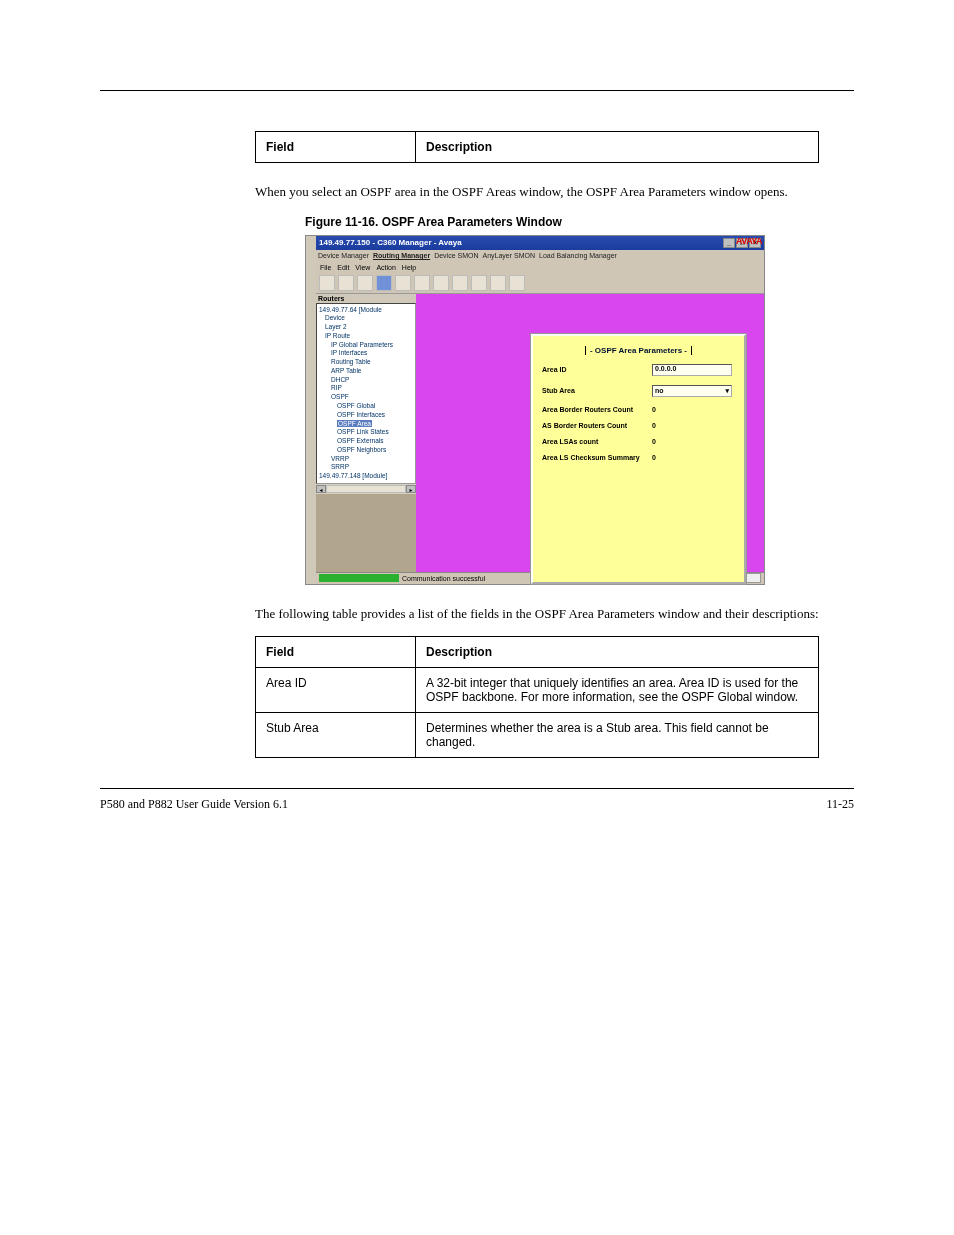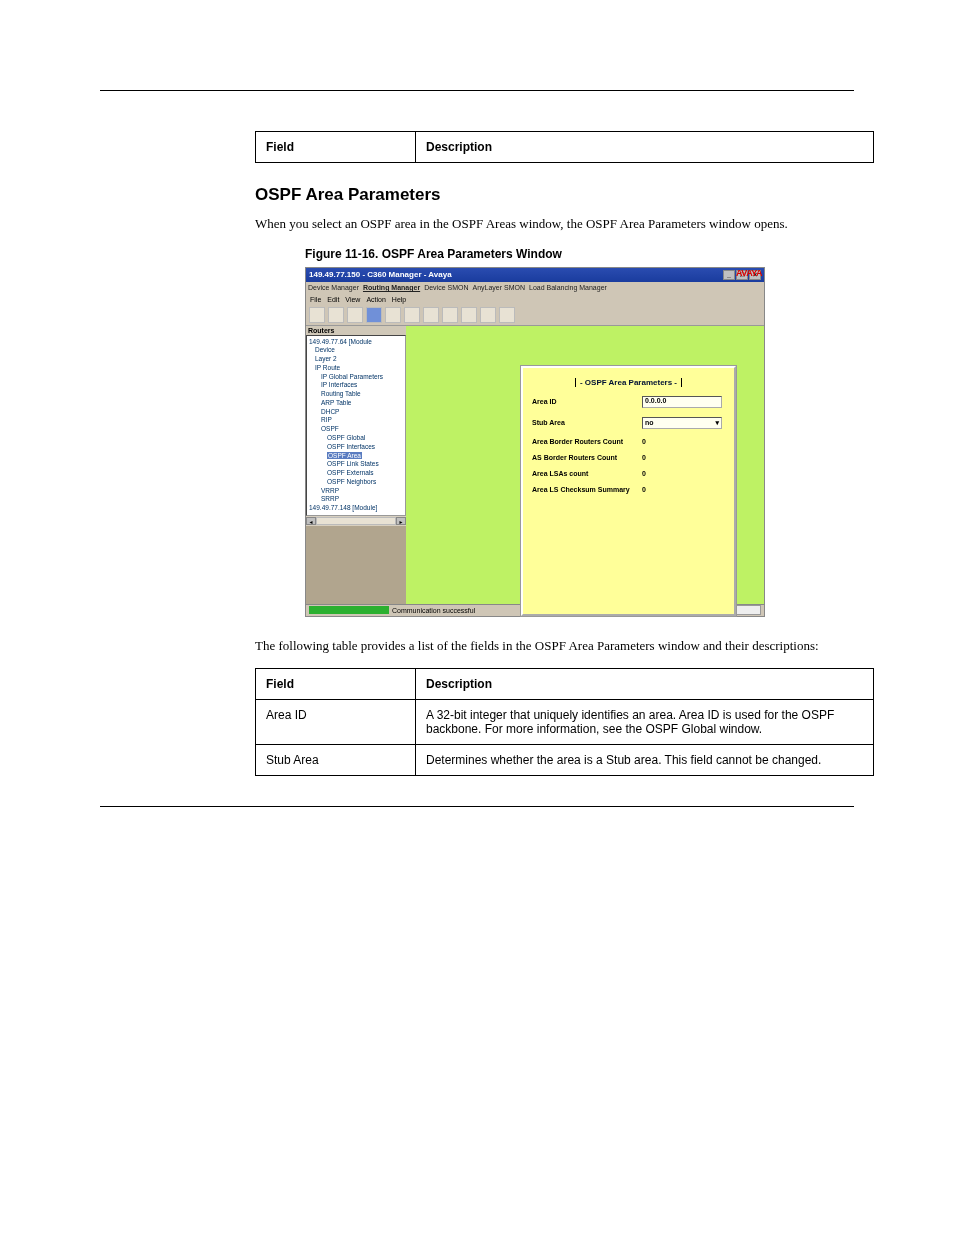--- a/index.html
+++ b/index.html
@@ -13,21 +13,21 @@
     position: relative;
   }
   .page { padding: 90px 100px 40px 100px; }
   .header-right { text-align: right; font-size: 13px; margin-bottom: 4px; }
   .rule { border: none; border-top: 1px solid #000; margin: 0 0 40px 0; }
   .bottom-rule { border: none; border-top: 1px solid #000; margin: 30px 0 8px 0; }
   .footer { display: flex; justify-content: space-between; font-size: 12px; }
 
   table.doc-table {
     border-collapse: collapse;
-    width: 619px;
+    width: 564px;
     margin-left: 155px;
     margin-bottom: 20px;
   }
   table.doc-table td {
     border: 1px solid #000;
     padding: 8px 10px;
     vertical-align: top;
     font-size: 12px;
     font-family: Arial, Helvetica, sans-serif;
   }
@@ -62,20 +62,21 @@
   .app {
     width: 460px;
     height: 350px;
     border: 1px solid #888;
     background: #d0c8b8;
     font-family: Tahoma, Arial, sans-serif;
     font-size: 8px;
     position: relative;
     display: flex;
     flex-direction: column;
+    padding-left: 10px;
   }
   .titlebar {
     height: 14px;
     background: linear-gradient(#2a4cb0,#1a3c9e);
     color: #fff;
     display: flex;
     align-items: center;
     padding: 0 3px;
     font-weight: bold;
   }
@@ -113,21 +114,21 @@
     font-size:6.5px; color:#003366; padding:2px 0 2px 2px;
     line-height:1.35;
   }
   .tree .node { white-space:nowrap; }
   .tree .sel { background:#5a7cc0; color:#fff; padding:0 1px; }
   .tree .ind1 { padding-left:6px; }
   .tree .ind2 { padding-left:12px; }
   .tree .ind3 { padding-left:18px; }
   .tree-header { background:#d0c8b8; font-weight:bold; font-size:7px; padding:1px 2px; color:#000; }
   .canvas {
-    flex:1; position:relative; background:#bef264;
+    flex:1; position:relative; background:#d946ef;
   }
   .panel {
     position:absolute; left:115px; top:40px;
     width:215px; height:250px;
     background:#ffff99; border: 2px outset #fff; outline:1px solid #999;
     padding:10px 9px;
   }
   .panel-title {
     text-align:center; font-weight:bold; font-size:8px; color:#001133;
   }
@@ -160,21 +161,20 @@
   <table class="doc-table">
     <tbody>
       <tr>
         <td class="col1 bold">Field</td>
         <td class="bold">Description</td>
       </tr>
     </tbody>
   </table>
 
 
-  <h2 class="section">OSPF Area Parameters</h2>
 
   <p class="body">When you select an OSPF area in the OSPF Areas window, the OSPF Area Parameters window opens.</p>
 
   <div class="fig-wrap">
     <div class="fig-cap">Figure 11-16. OSPF Area Parameters Window</div>
 
     <div class="app">
       <div class="titlebar">
         <span>149.49.77.150 - C360 Manager - Avaya</span>
         <span class="spacer"></span>
@@ -300,13 +300,17 @@
         <td>A 32-bit integer that uniquely identifies an area. Area ID is used for the OSPF backbone. For more information, see the OSPF Global window.</td>
       </tr>
       <tr>
         <td class="col1">Stub Area</td>
         <td>Determines whether the area is a Stub area. This field cannot be changed.</td>
       </tr>
     </tbody>
   </table>
 
   <hr class="bottom-rule">
+  <div class="footer">
+    <span>P580 and P882 User Guide Version 6.1</span>
+    <span>11-25</span>
+  </div>
 </div>
 
 </body></html>

